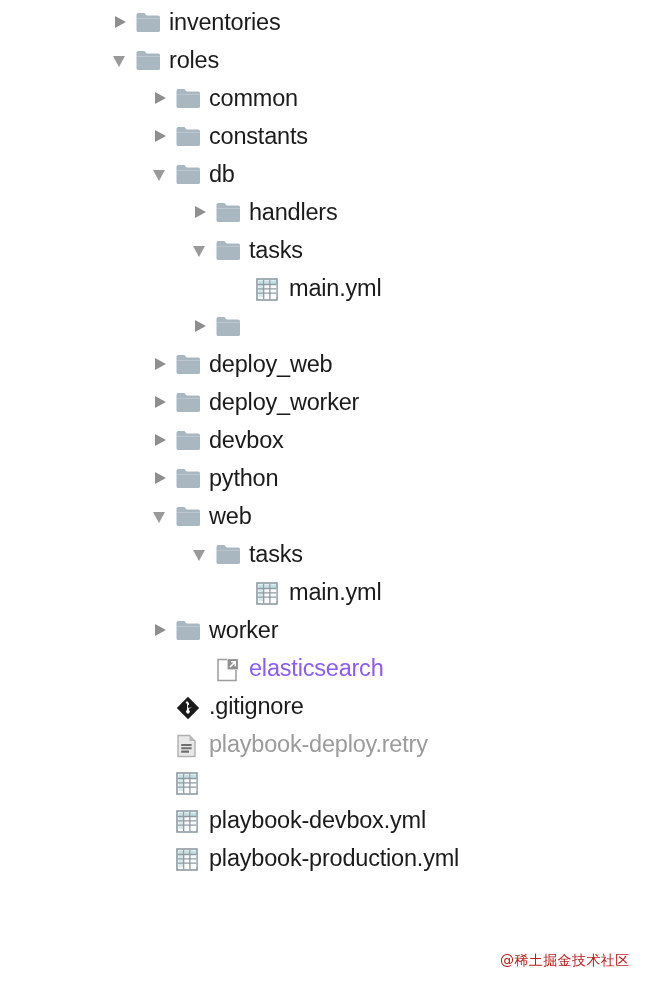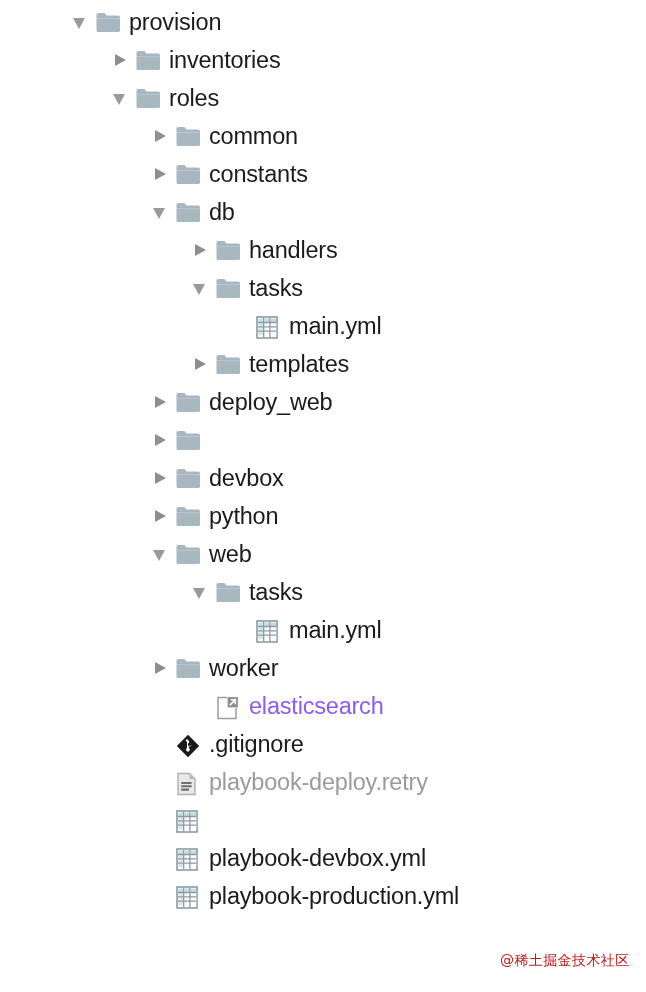--- a/index.html
+++ b/index.html
@@ -89,31 +89,20 @@
     color: #b91c1c;
     font-family: "DejaVu Sans", sans-serif;
     letter-spacing: 0.4px;
     white-space: nowrap;
   }
 </style>
 </head>
 <body>
 
 <div id="tree">
-    <div class="row">
-      <div class="indent" style="width: 68px;"></div>
-      <div class="twisty expanded"></div>
-      <div class="icon">
-        <svg width="26" height="21" viewBox="0 0 26 21">
-          <path d="M0.5 2.5 A1.6 1.6 0 0 1 2.1 1 H8.4 L10.6 3.6 H22.4 A1.6 1.6 0 0 1 24 5.2 V18.4 A1.6 1.6 0 0 1 22.4 20 H2.1 A1.6 1.6 0 0 1 0.5 18.4 Z" fill="#a9b7c1"></path>
-          <path d="M0.5 6.2 H24 V7.0 H0.5 Z" fill="#ffffff" opacity="0.28"></path>
-        </svg>
-      </div>
-      <div class="label">provision</div>
-    </div>
     <div class="row">
       <div class="indent" style="width: 108px;"></div>
       <div class="twisty collapsed"></div>
       <div class="icon">
         <svg width="26" height="21" viewBox="0 0 26 21">
           <path d="M0.5 2.5 A1.6 1.6 0 0 1 2.1 1 H8.4 L10.6 3.6 H22.4 A1.6 1.6 0 0 1 24 5.2 V18.4 A1.6 1.6 0 0 1 22.4 20 H2.1 A1.6 1.6 0 0 1 0.5 18.4 Z" fill="#a9b7c1"></path>
           <path d="M0.5 6.2 H24 V7.0 H0.5 Z" fill="#ffffff" opacity="0.28"></path>
         </svg>
       </div>
       <div class="label">inventories</div>
@@ -209,21 +198,20 @@
     </div>
     <div class="row">
       <div class="indent" style="width: 188px;"></div>
       <div class="twisty collapsed"></div>
       <div class="icon">
         <svg width="26" height="21" viewBox="0 0 26 21">
           <path d="M0.5 2.5 A1.6 1.6 0 0 1 2.1 1 H8.4 L10.6 3.6 H22.4 A1.6 1.6 0 0 1 24 5.2 V18.4 A1.6 1.6 0 0 1 22.4 20 H2.1 A1.6 1.6 0 0 1 0.5 18.4 Z" fill="#a9b7c1"></path>
           <path d="M0.5 6.2 H24 V7.0 H0.5 Z" fill="#ffffff" opacity="0.28"></path>
         </svg>
       </div>
-      <div class="label">templates</div>
     </div>
     <div class="row">
       <div class="indent" style="width: 148px;"></div>
       <div class="twisty collapsed"></div>
       <div class="icon">
         <svg width="26" height="21" viewBox="0 0 26 21">
           <path d="M0.5 2.5 A1.6 1.6 0 0 1 2.1 1 H8.4 L10.6 3.6 H22.4 A1.6 1.6 0 0 1 24 5.2 V18.4 A1.6 1.6 0 0 1 22.4 20 H2.1 A1.6 1.6 0 0 1 0.5 18.4 Z" fill="#a9b7c1"></path>
           <path d="M0.5 6.2 H24 V7.0 H0.5 Z" fill="#ffffff" opacity="0.28"></path>
         </svg>
       </div>
@@ -231,20 +219,21 @@
     </div>
     <div class="row">
       <div class="indent" style="width: 148px;"></div>
       <div class="twisty collapsed"></div>
       <div class="icon">
         <svg width="26" height="21" viewBox="0 0 26 21">
           <path d="M0.5 2.5 A1.6 1.6 0 0 1 2.1 1 H8.4 L10.6 3.6 H22.4 A1.6 1.6 0 0 1 24 5.2 V18.4 A1.6 1.6 0 0 1 22.4 20 H2.1 A1.6 1.6 0 0 1 0.5 18.4 Z" fill="#a9b7c1"></path>
           <path d="M0.5 6.2 H24 V7.0 H0.5 Z" fill="#ffffff" opacity="0.28"></path>
         </svg>
       </div>
+      <div class="label">deploy_worker</div>
     </div>
     <div class="row">
       <div class="indent" style="width: 148px;"></div>
       <div class="twisty collapsed"></div>
       <div class="icon">
         <svg width="26" height="21" viewBox="0 0 26 21">
           <path d="M0.5 2.5 A1.6 1.6 0 0 1 2.1 1 H8.4 L10.6 3.6 H22.4 A1.6 1.6 0 0 1 24 5.2 V18.4 A1.6 1.6 0 0 1 22.4 20 H2.1 A1.6 1.6 0 0 1 0.5 18.4 Z" fill="#a9b7c1"></path>
           <path d="M0.5 6.2 H24 V7.0 H0.5 Z" fill="#ffffff" opacity="0.28"></path>
         </svg>
       </div>

